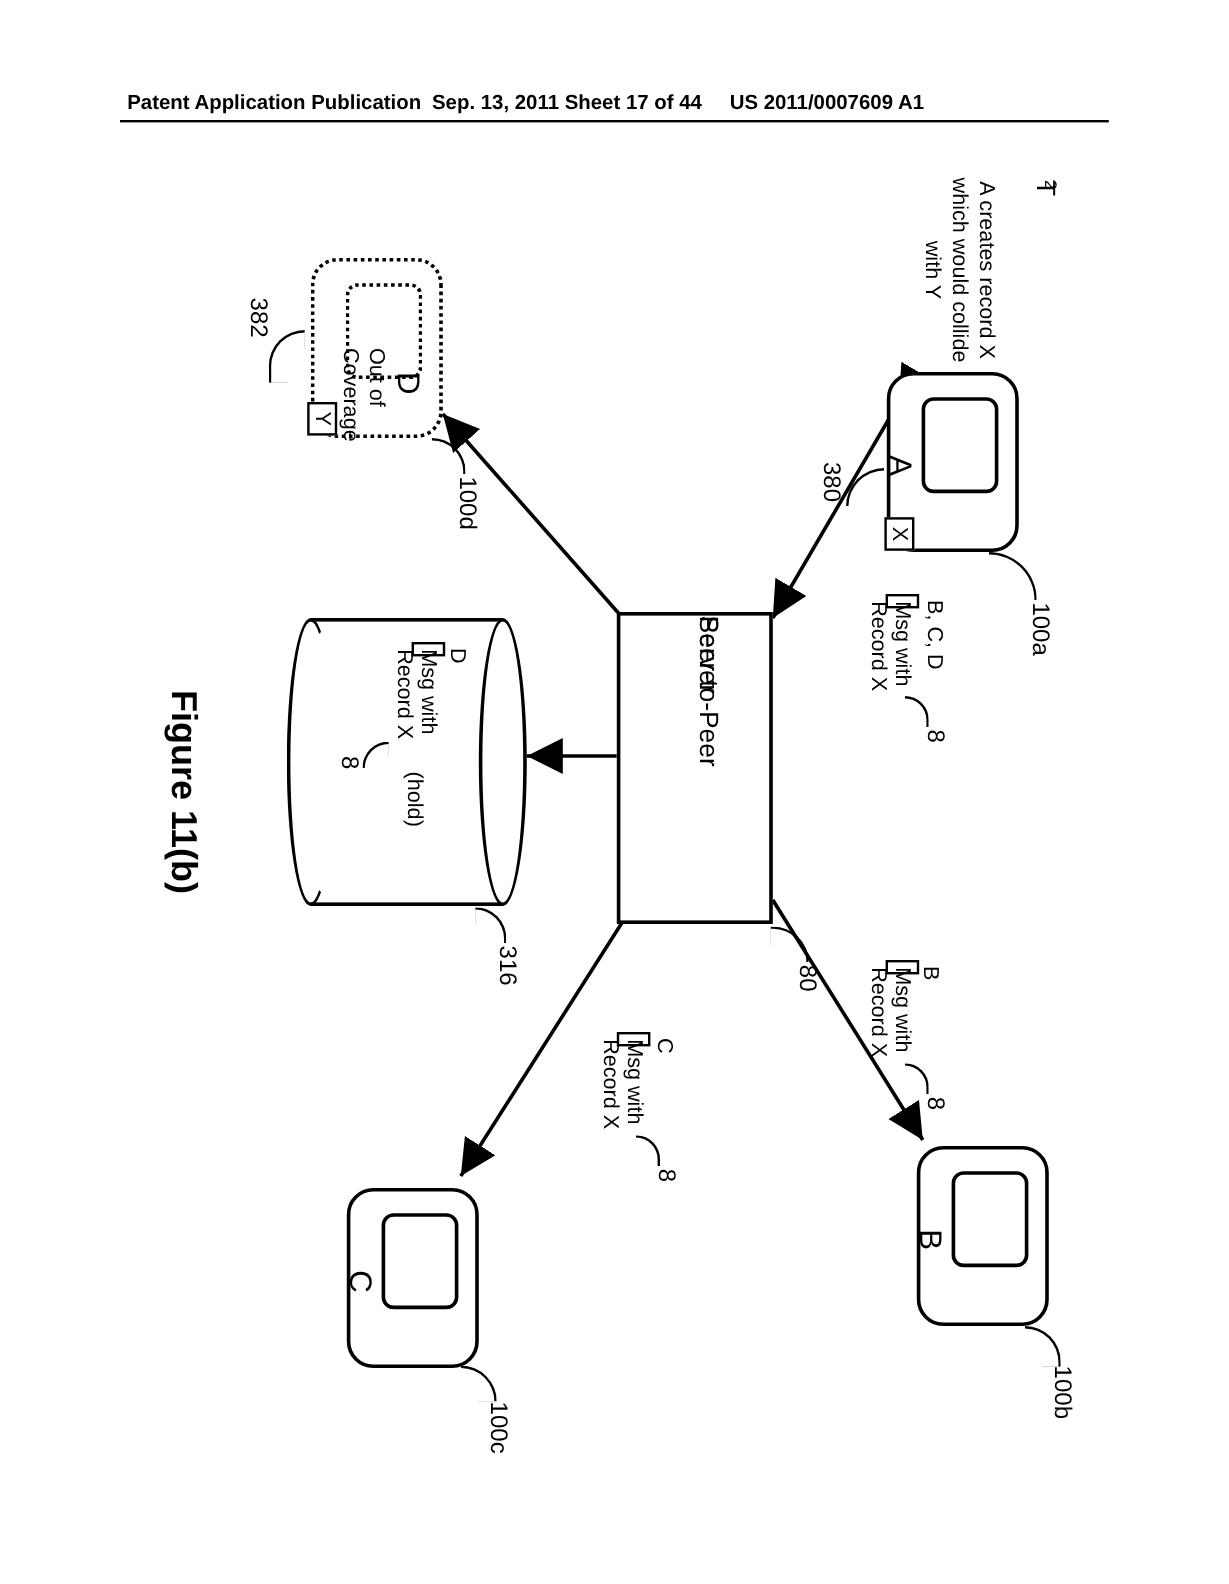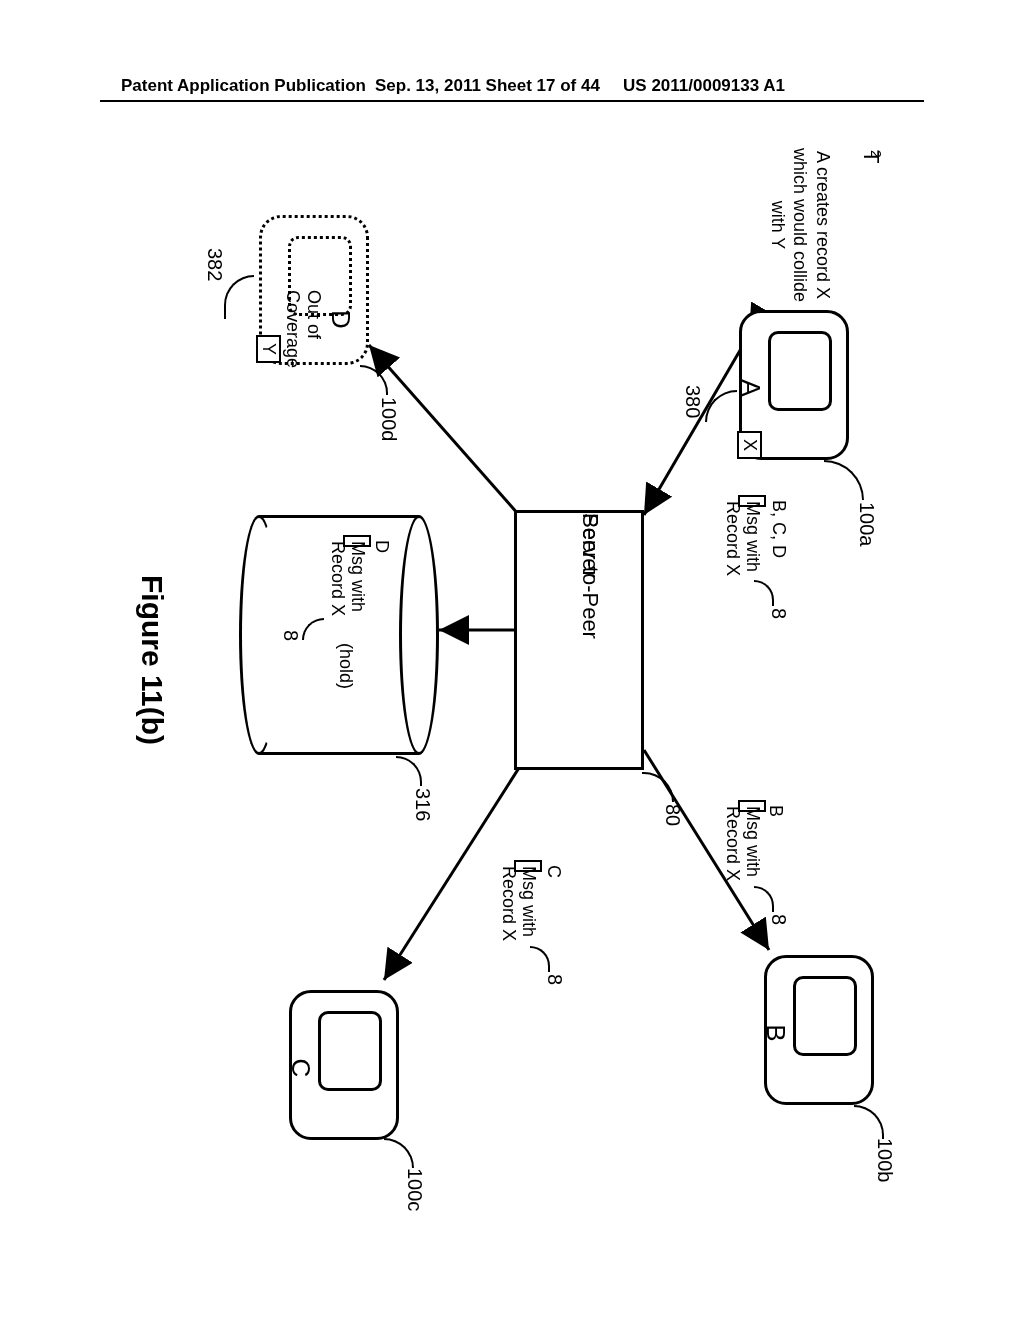--- a/index.html
+++ b/index.html
@@ -14,21 +14,20 @@
   .header {
     position: absolute;
     top: 76px;
     left: 0;
     width: 876px;
     display: flex;
     justify-content: space-between;
     padding: 0 106px 0 106px;
     font-size: 17px;
     font-weight: bold;
-    margin-left: 15px;
   }
   .header .left { font-style: normal; }
   .header .mid { position: absolute; left: 360px; }
   .header .right { position: absolute; right: 106px; }
 
   .hr-top {
     position: absolute;
     top: 100px;
     left: 100px;
     width: 824px;
@@ -156,21 +155,21 @@
 
   
   svg.arrows { width: 1080px; height: 864px; top:0; left:0; }
 </style>
 </head>
 <body>
 
 <div class="header">
   <span class="left">Patent Application Publication</span>
   <span class="mid">Sep. 13, 2011  Sheet 17 of 44</span>
-  <span class="right">US 2011/0009133 A1</span>
+  <span class="right">US 2011/0007609 A1</span>
 </div>
 <div class="hr-top"></div>
 
 <div class="canvas">
   <div class="rot">
 
     <svg class="arrows">
       <defs>
         <marker id="ah" markerWidth="12" markerHeight="12" refX="10" refY="5" orient="auto">
           <path d="M0,0 L10,5 L0,10 z" fill="#000"></path>

